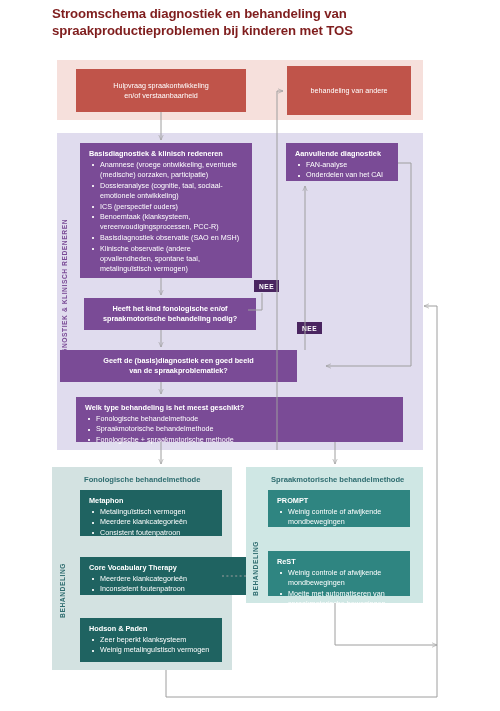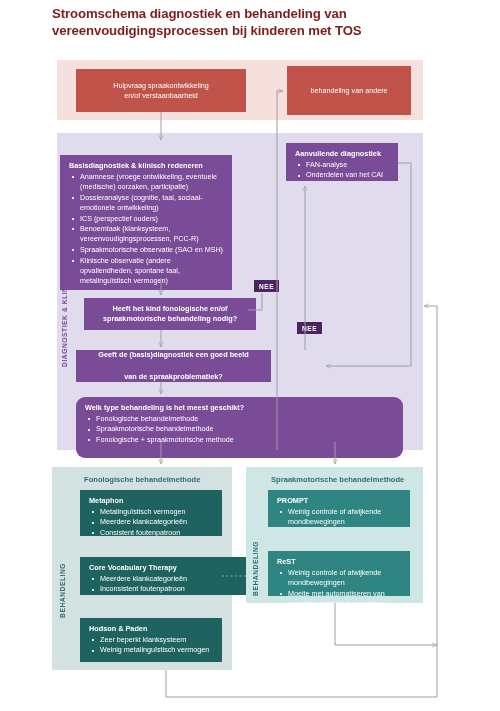--- a/index.html
+++ b/index.html
@@ -143,74 +143,74 @@
   svg.connectors line { fill: none; stroke: #9e9e9e; stroke-width: 1; }
   svg.connectors .dotted { stroke-dasharray: 2 2.4; }
 </style>
 </head>
 <body>
 
 <div id="root">
 
   <div class="title">
     <span>Stroomschema diagnostiek en behandeling van</span>
-    <span class="line2">vereenvoudigingsprocessen bij kinderen met TOS</span>
+    <span class="line2">spraakproductieproblemen bij kinderen met TOS</span>
   </div>
 
   <div class="panel panel-pink" style="left:57px; top:60px; width:366px; height:60px;"></div>
 
   <div class="box box-red centered" style="left:76px; top:69px; width:170px; height:43px;">
     <div class="box-text">Hulpvraag spraakontwikkeling</div>
     <div class="box-text">en/of verstaanbaarheid</div>
   </div>
 
   <div class="box box-red centered" style="left:287px; top:66px; width:124px; height:49px;gap:35px;">
     <div class="box-text">Vervolgdiagnostiek en</div>
     <div class="box-text">behandeling van andere</div>
     <div class="box-text">spraakproblemen en TOS</div>
   </div>
 
   <div class="panel panel-purple" style="left:57px; top:133px; width:366px; height:317px;"></div>
 
   <div class="vlabel vlabel-purple" style="left:61px; top:218px; width:11px; height:150px;">DIAGNOSTIEK &amp; KLINISCH REDENEREN</div>
 
-  <div class="box box-purple box-pad" style="left:60px; top:143px; width:172px; height:135px;margin-top:12px;">
+  <div class="box box-purple box-pad" style="left:80px; top:143px; width:172px; height:135px;">
     <div class="box-title">Basisdiagnostiek &amp; klinisch redeneren</div>
     <ul class="bullets">
       <li>Anamnese (vroege ontwikkeling, eventuele (medische) oorzaken, participatie)</li>
       <li>Dossieranalyse (cognitie, taal, sociaal-emotionele ontwikkeling)</li>
       <li>ICS (perspectief ouders)</li>
       <li>Benoemtaak (klanksysteem, vereenvoudigingsprocessen, PCC-R)</li>
-      <li>Spraakmotorische observatie (SAO en MSH)</li>
+      <li>Basisdiagnostiek observatie (SAO en MSH)</li>
       <li>Klinische observatie (andere opvallendheden, spontane taal, metalinguïstisch vermogen)</li>
     </ul>
   </div>
 
   <div class="box box-purple box-pad" style="left:286px; top:143px; width:112px; height:38px;">
     <div class="box-title">Aanvullende diagnostiek</div>
     <ul class="bullets">
       <li>FAN-analyse</li>
       <li>Onderdelen van het CAI</li>
     </ul>
   </div>
 
   <div class="box box-purple centered" style="left:84px; top:298px; width:172px; height:32px;">
     <div class="box-title">Heeft het kind fonologische en/of</div>
     <div class="box-title">spraakmotorische behandeling nodig?</div>
   </div>
 
-  <div class="box box-purple centered" style="left:76px; top:350px; width:195px; height:32px;justify-content:space-between;">
+  <div class="box box-purple centered" style="left:60px; top:350px; width:237px; height:32px;">
     <div class="box-title">Geeft de (basis)diagnostiek een goed beeld</div>
     <div class="box-title">van de spraakproblematiek?</div>
   </div>
 
   <div class="nee" style="left:254px; top:280px;">NEE</div>
   <div class="nee" style="left:297px; top:322px;">NEE</div>
 
-  <div class="box box-purple box-pad" style="left:76px; top:397px; width:327px; height:61px;border-radius:9px;">
+  <div class="box box-purple box-pad" style="left:76px; top:397px; width:327px; height:45px;">
     <div class="box-title">Welk type behandeling is het meest geschikt?</div>
     <ul class="bullets">
       <li>Fonologische behandelmethode</li>
       <li>Spraakmotorische behandelmethode</li>
       <li>Fonologische + spraakmotorische methode</li>
     </ul>
   </div>
 
   <div class="panel panel-teal-l" style="left:52px; top:467px; width:180px; height:203px;"></div>
 

